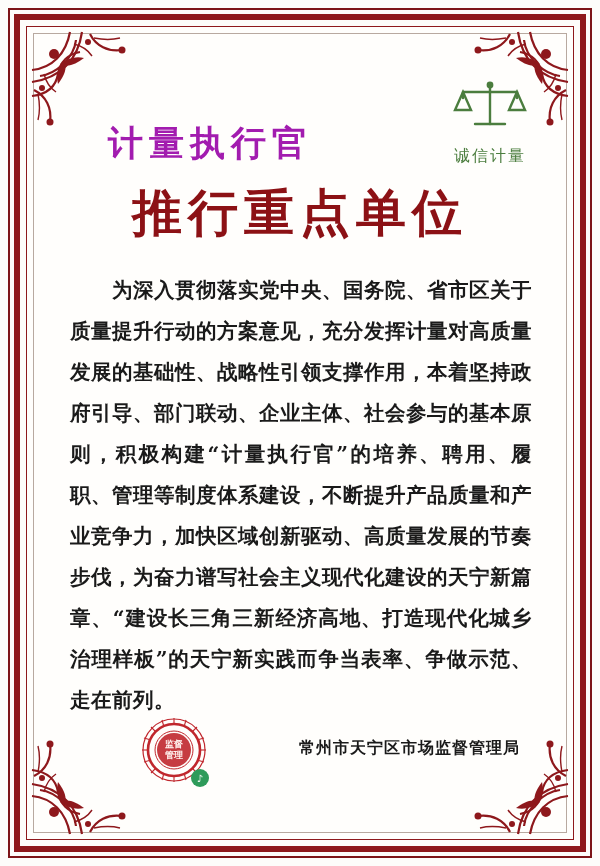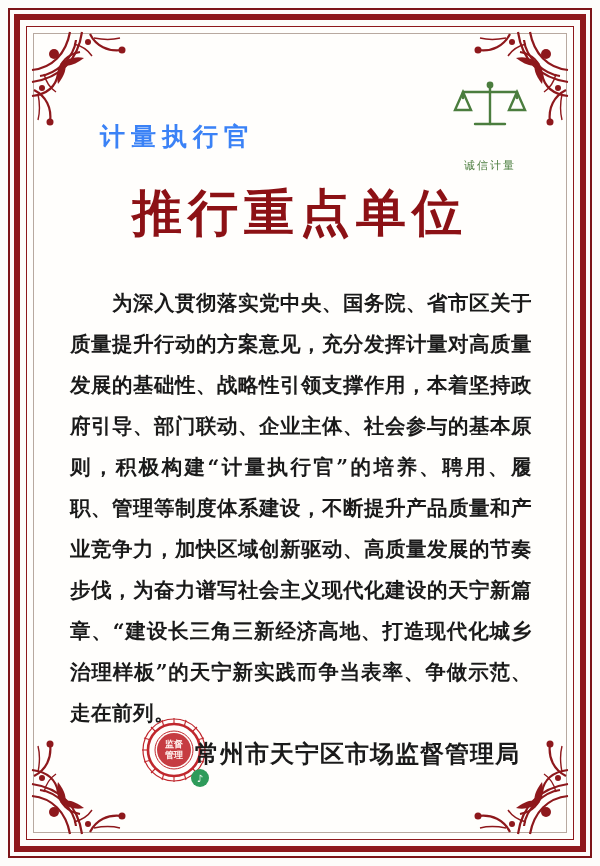--- a/index.html
+++ b/index.html
@@ -99,35 +99,35 @@
   .scale-emblem {
     position: absolute;
     right: 6px;
     top: 22px;
     width: 96px;
     text-align: center;
     color: #4b7d3e;
   }
   .scale-emblem .emblem-caption {
     font-family: "Liberation Serif", serif;
-    font-size: 11px;
+    font-size: 16px;
     letter-spacing: 2px;
     color: #4b7d3e;
-    margin-top: 20px;
+    margin-top: 8px;
   }
 
   .subtitle {
     position: absolute;
-    left: 44px;
+    left: 52px;
     top: 62px;
     font-family: "DejaVu Serif", serif;
-    font-size: 25px;
+    font-size: 35px;
     font-weight: bold;
     letter-spacing: 6px;
-    color: #3b82f6;
+    color: #a21caf;
     white-space: nowrap;
   }
 
   .main-title {
     position: absolute;
     left: 0;
     right: 0;
     top: 122px;
     text-align: center;
     font-family: Liberation Mono, monospace;
@@ -145,21 +145,20 @@
     top: 212px;
     font-family: "DejaVu Serif", serif;
     font-size: 20.5px;
     font-weight: bold;
     line-height: 41px;
     color: #1a1a1a;
     text-align: justify;
     text-justify: inter-ideograph;
     text-indent: 42px;
     letter-spacing: 0.5px;
-    margin-top: 13px;
   }
 
   .signature-row {
     position: absolute;
     left: 12px;
     right: 14px;
     bottom: 26px;
     height: 72px;
   }
   .seal {
@@ -167,21 +166,21 @@
     left: 72px;
     top: 0;
     width: 72px;
     height: 72px;
   }
   .issuer {
     position: absolute;
     right: 10px;
     top: 22px;
     font-family: "DejaVu Serif", serif;
-    font-size: 24px;
+    font-size: 16px;
     font-weight: bold;
     letter-spacing: 1px;
     color: #1a1a1a;
     white-space: nowrap;
   }
 </style>
 </head>
 <body>
 
 <div class="certificate">

